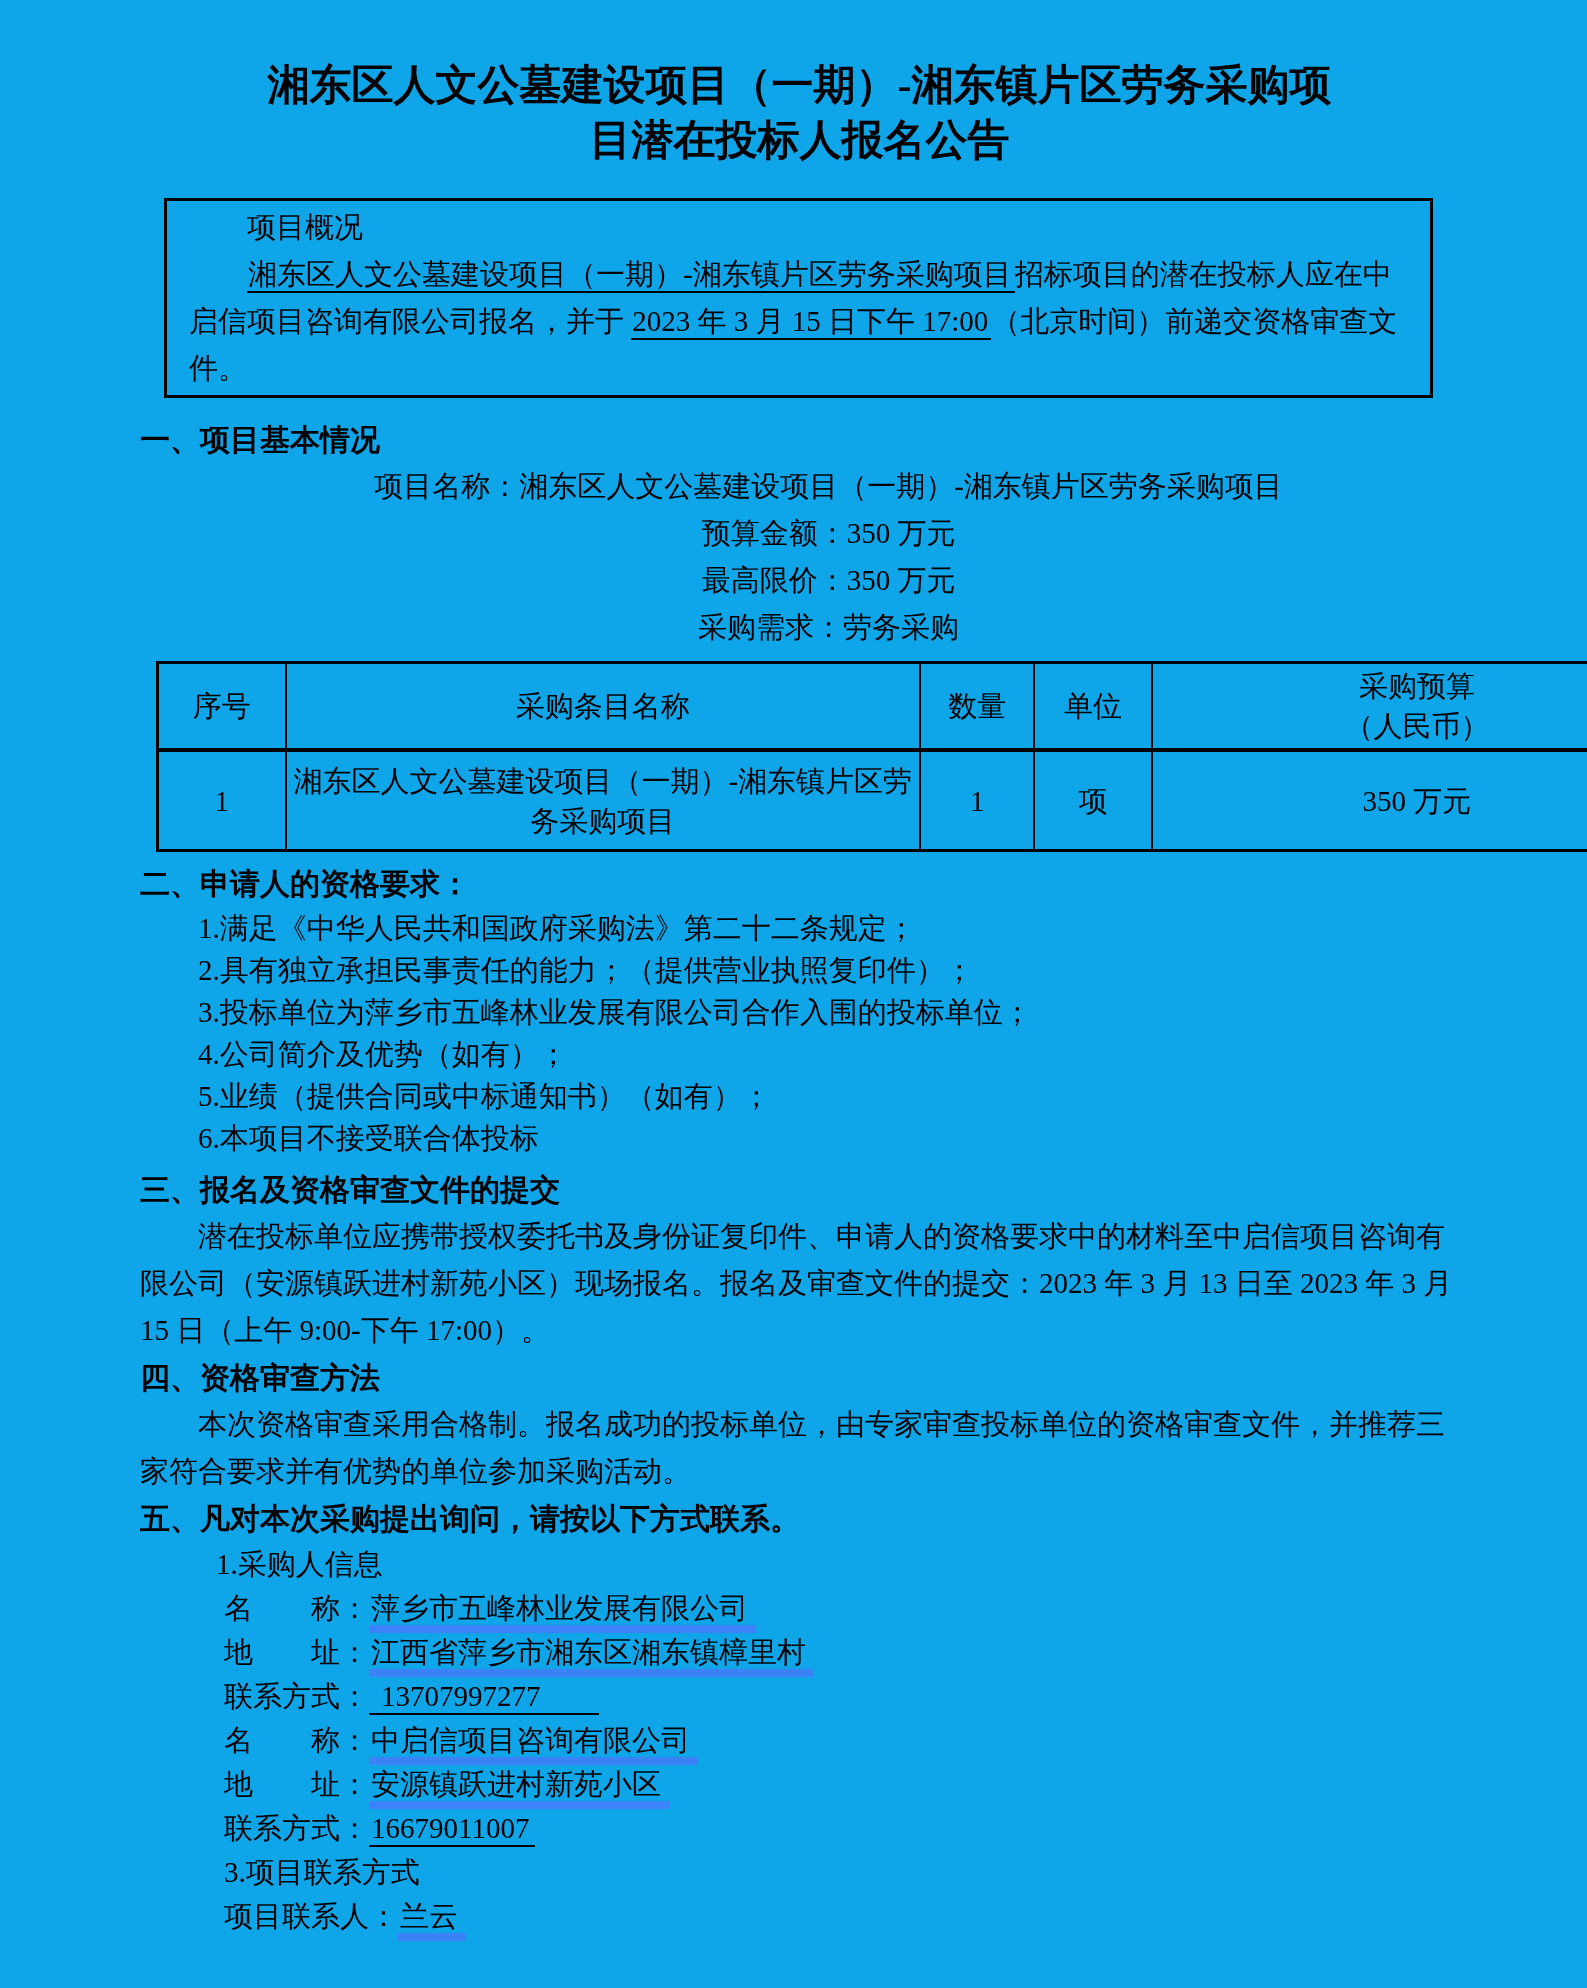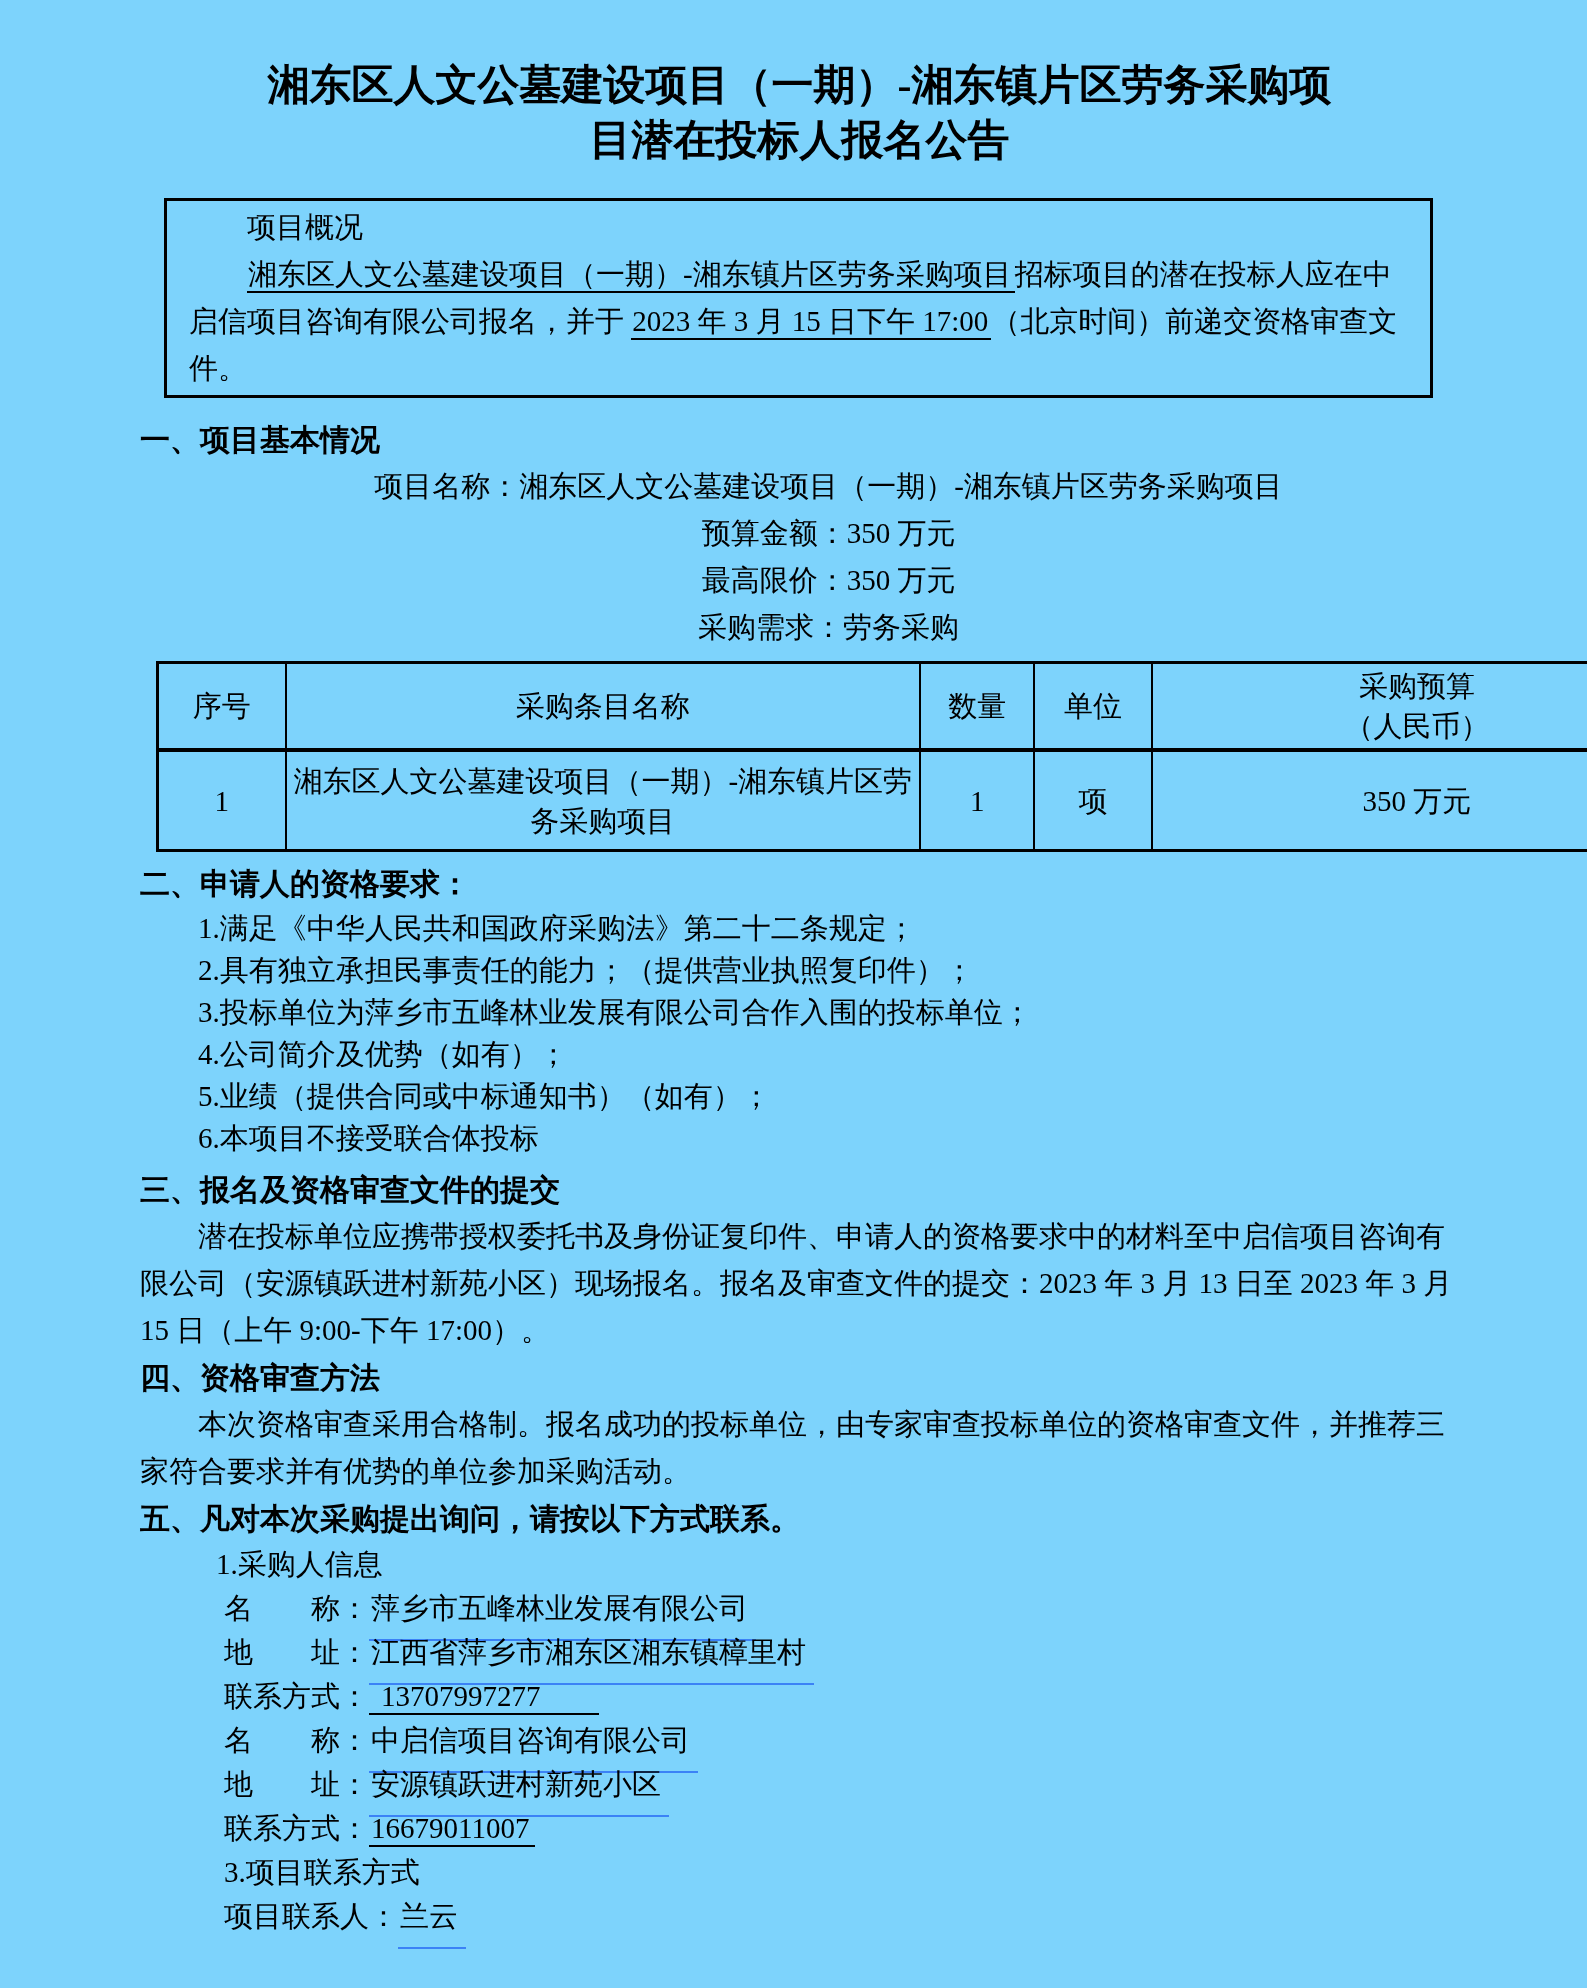--- a/index.html
+++ b/index.html
@@ -1,20 +1,20 @@
 <!DOCTYPE html>
 <html><head>
 <meta charset="utf-8">
 <style>
   html,body { margin:0; padding:0; background:#ffffff; }
   .page {
     position: relative;
     width: 1587px;
     height: 1988px;
-    background: #7dd3fc;
+    background: #0ea5e9;
     color: #000000;
     box-sizing: border-box;
     padding: 58px 128px 0 140px;
     font-family: "Liberation Serif", "DejaVu Serif", serif;
     font-size: 29px;
     line-height: 47px;
     overflow: hidden;
   }
   .title {
     font-size: 42px;
@@ -37,21 +37,21 @@
     line-height: 47px;
   }
   .s1-line { padding-left: 58px; text-align: center; }
   .req-item { padding-left: 58px; line-height: 42px; }
   .para { margin: 0; text-indent: 2em; }
   .sub-num { padding-left: 76px; line-height: 44px; }
   .contact-line { padding-left: 84px; line-height: 44px; }
   .u { border-bottom: 2px solid #000000; padding: 0 3px 1px 1px; }
   .u-phone-pad { border-bottom: 2px solid #000000; padding: 0 58px 1px 12px; text-align: right; }
   .u-phone { border-bottom: 2px solid #000000; padding: 0 6px 1px 2px; }
-  .u-name { border-bottom: 2px solid #3b82f6; padding: 0 8px 15px 2px; }
+  .u-name { border-bottom: 8px solid #3b82f6; padding: 0 8px 1px 2px; }
   .mt-box { margin-top: 18px; }
   table.items {
     border-collapse: collapse;
     width: 1528px;
     margin: 10px 0 0 16px;
     table-layout: fixed;
   }
   table.items th, table.items td {
     border: 2px solid #000000;
     text-align: center;

